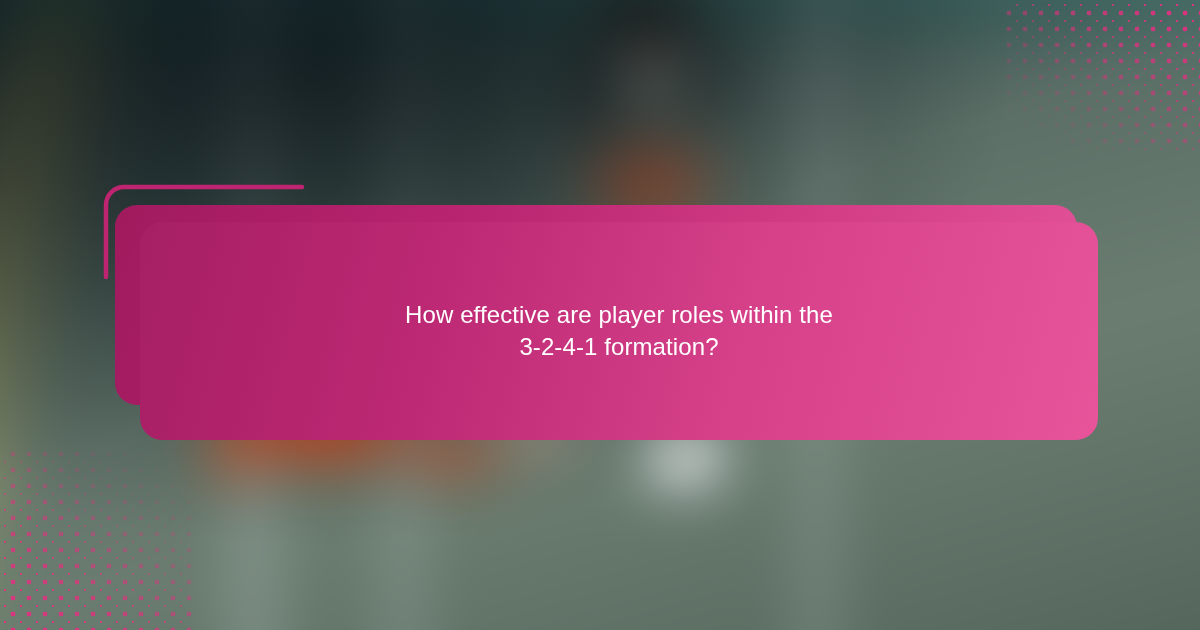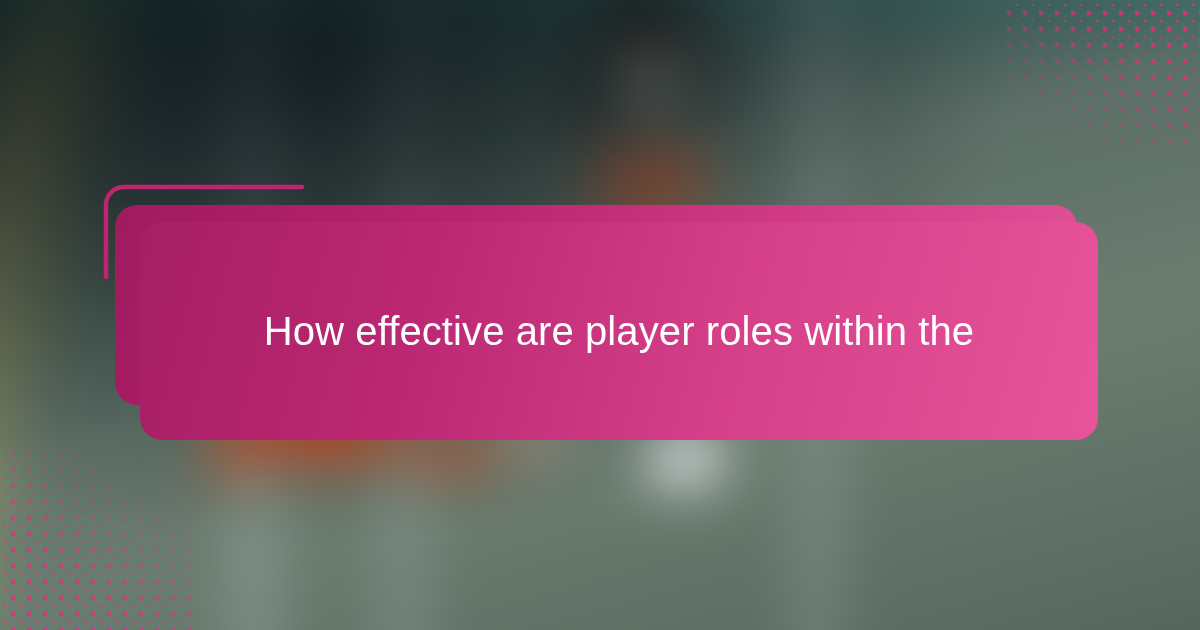--- a/index.html
+++ b/index.html
@@ -108,21 +108,21 @@
     display:flex;
     align-items:center;
     justify-content:center;
   }
 
   .headline {
     width:100%;
     padding:0 44px;
     text-align:center;
     color:#ffffff;
-    font-size:40px;
+    font-size:24px;
     font-weight:400;
     line-height:1.32;
     letter-spacing:.1px;
   }
   .headline .ln { display:block; }
 </style>
 </head>
 <body>
 
 <div class="canvas">
@@ -135,16 +135,17 @@
 
   <svg class="bracket" viewBox="0 0 200 94" fill="none">
     <path d="M2 92 L2 20 A18 18 0 0 1 20 2 L198 2" stroke="#bf2470" stroke-width="4.5" stroke-linecap="round" fill="none"></path>
   </svg>
 
   <div class="card-back"></div>
 
   <div class="card-front">
     <div class="headline">
       <span class="ln">How effective are player roles within the</span>
+      <span class="ln">3-2-4-1 formation?</span>
     </div>
   </div>
 
 </div>
 
 </body></html>

